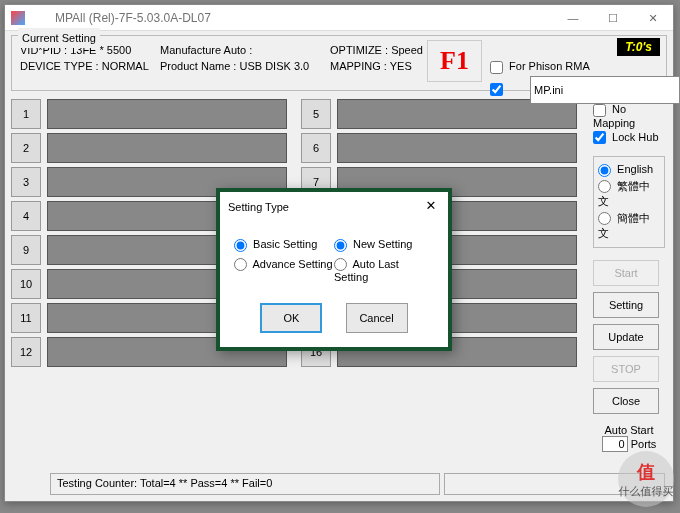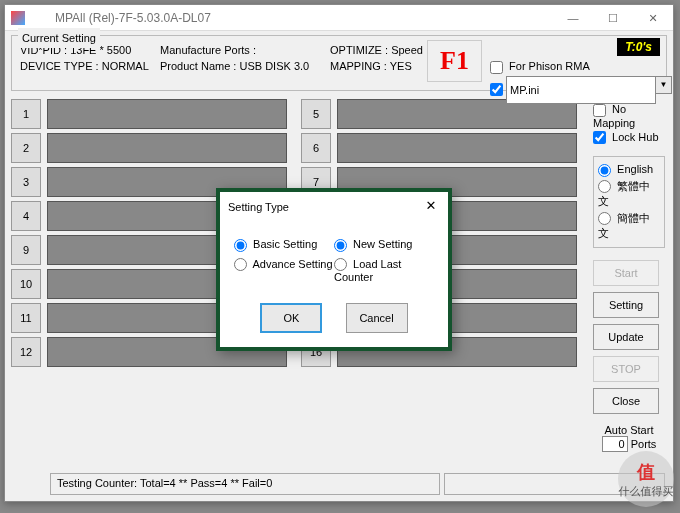--- a/index.html
+++ b/index.html
@@ -21,21 +21,21 @@
 .cs-mid { width: 170px; }
 .cs-right { width: 100px; }
 .cs-row div { padding: 2px 0; font-size: 11px; }
 
 .f1 { position: absolute; left: 415px; top: 4px; width: 55px; height: 42px; border: 1px solid #ccc; text-align: center; line-height: 40px; font-size: 26px; font-weight: bold; color: #e00; font-family: serif; }
 .timer { position: absolute; right: 6px; top: 2px; background: #000; color: #ff0; font-weight: bold; font-style: italic; padding: 2px 8px; font-size: 12px; }
 
 .rma-area { position: absolute; right: 8px; top: 22px; width: 168px; }
 .rma-area label { display:block; margin: 2px 0; }
 .combo { display:flex; }
-.combo input { flex:1; height:28px; border:1px solid #888; padding:0 3px; }
+.combo input { flex:1; height:28px; border:1px solid #888; padding:0 3px;margin-left:24px; }
 .combo .arr { width:16px; height:18px; border:1px solid #888; border-left:none; background:#e9e9e9; text-align:center; line-height:16px; font-size:8px; }
 
 .slots-area { display:flex; }
 .slots-col { }
 .slot-row { display:flex; margin:4px 0; }
 .slot-num { width:30px; height:30px; background:#ddd; border:1px solid #999; text-align:center; line-height:28px; font-size:11px; margin-right:6px; }
 .slot-box { width:240px; height:30px; background:#888; border:1px solid #555; }
 
 .side { position:absolute; right:8px; top:96px; width:72px; }
 .side label { display:block; margin:2px 0; font-size:11px; }
@@ -78,21 +78,21 @@
     <div class="winbtn">—</div>
     <div class="winbtn">☐</div>
     <div class="winbtn close">✕</div>
   </div>
 
   <div class="content">
     <div class="fieldset" style="height:56px;">
       <div class="legend">Current Setting</div>
       <div class="cs-row">
         <div class="cs-left"><span>VID*PID :</span> <span>13FE * 5500</span></div>
-        <div class="cs-mid"><span>Manufacture Ports :</span> <span></span></div>
+        <div class="cs-mid"><span>Manufacture Auto :</span> <span></span></div>
         <div class="cs-right"><span>OPTIMIZE :</span> <span>Speed</span></div>
       </div>
       <div class="cs-row">
         <div class="cs-left"><span>DEVICE TYPE :</span> <span>NORMAL</span></div>
         <div class="cs-mid"><span>Product Name :</span> <span>USB DISK 3.0</span></div>
         <div class="cs-right"><span>MAPPING :</span> <span>YES</span></div>
       </div>
 
       <div class="f1">F1</div>
       <div class="timer">T:0's</div>
@@ -212,21 +212,21 @@
     <span class="mclose">✕</span>
   </div>
   <div class="mbody">
     <div class="opts">
       <div class="optcol">
         <label><input type="radio" name="st" checked="" style=""> <span>Basic Setting</span></label>
         <label><input type="radio" name="st" style=""> <span>Advance Setting</span></label>
       </div>
       <div class="optcol">
         <label><input type="radio" name="st2" checked="" style=""> <span>New Setting</span></label>
-        <label><input type="radio" name="st2" style=""> <span>Load Last Counter</span></label>
+        <label><input type="radio" name="st2" style=""> <span>Auto Last Setting</span></label>
       </div>
     </div>
     <div class="mbtns">
       <button class="primary">OK</button>
       <button>Cancel</button>
     </div>
   </div>
 </div>
 
 <div class="watermark">

